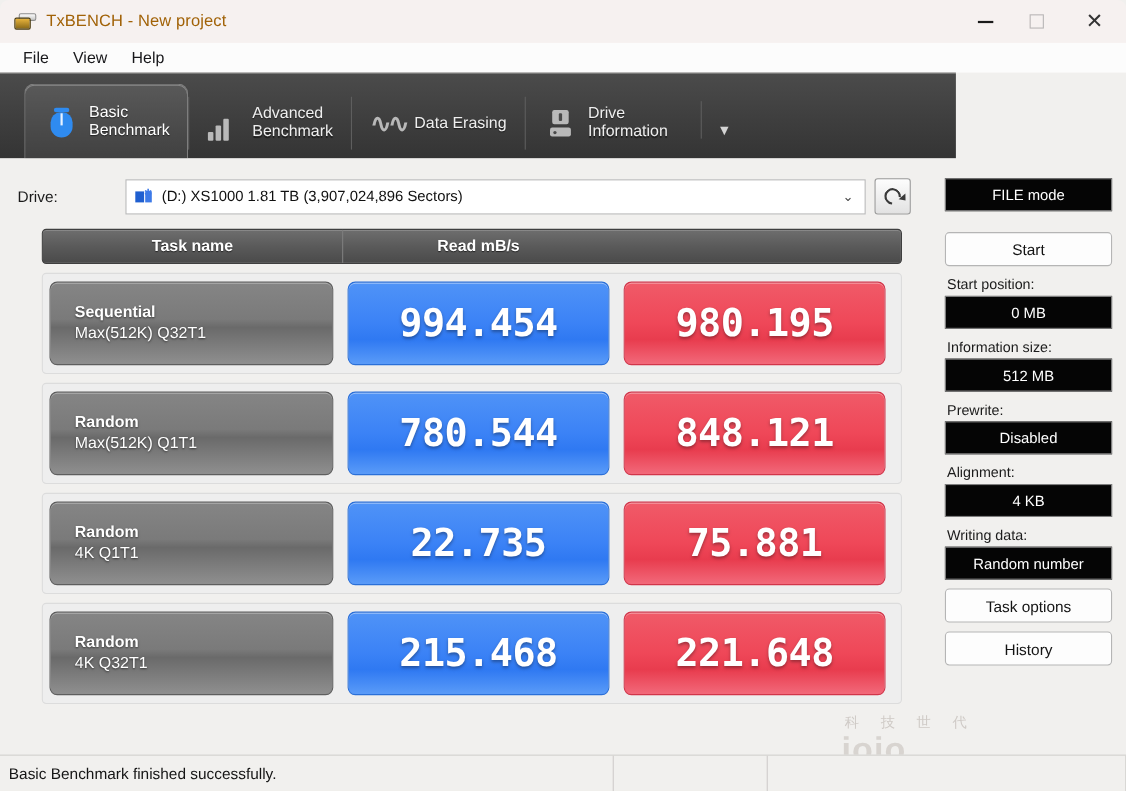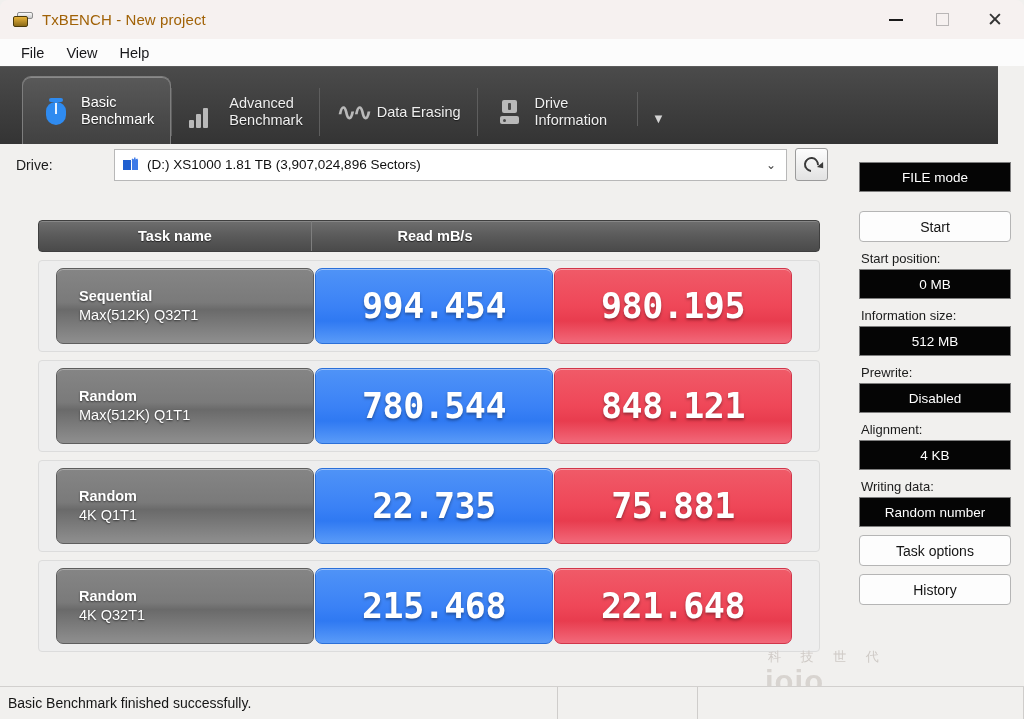--- a/index.html
+++ b/index.html
@@ -53,21 +53,21 @@
   .menubar {
     position: absolute; left: 0; top: 39px; width: 1024px; height: 27px;
     background: #fcfcfc; display: flex; align-items: center; padding-left: 10px;
   }
   .menu-item {
     font-size: 14.5px; color: #18181b; padding: 3px 11px; border-radius: 3px;
   }
 
   
   .tabstrip {
-    position: absolute; left: 0; top: 66px; width: 998px; height: 78px;
+    position: absolute; left: 0; top: 66px; width: 869px; height: 78px;
     background: linear-gradient(#4b4b4b 0%, #3e3e3e 55%, #343434 100%);
     border-top: 1px solid #5b5b5b;
     display: flex; align-items: flex-end;
   }
   .tab {
     height: 64px; display: flex; align-items: center; gap: 10px;
     padding: 0 16px 0 18px; position: relative;
   }
   .tab + .tab::before {
     content: ""; position: absolute; left: 0; top: 8px; width: 1px; height: 48px;
@@ -125,21 +125,21 @@
   }
 
   
   .body-area {
     position:absolute; left:0; top:144px; width:1024px; height:542px;
     background:#f1f0ee;
   }
 
   
   .drive-row {
-    position:absolute; left:16px; top:4px; width:812px; height:33px;
+    position:absolute; left:16px; top:18px; width:812px; height:33px;
     display:flex; align-items:center;
   }
   .drive-label { font-size: 14px; color:#1b1b1b; width: 98px; }
   .drive-select {
     flex:1; height:32px; background:#fff; border:1px solid #b8b8b8;
     display:flex; align-items:center; padding:0 8px; position:relative;
   }
   .drv-ico { width:16px; height:14px; margin-right:8px; position:relative; flex:0 0 16px; }
   .drv-ico .p1 { position:absolute; left:0; top:2px; width:8px; height:10px; background:#1f5fd0; }
   .drv-ico .p2 { position:absolute; left:9px; top:2px; width:6px; height:10px; background:#3d7ae8; }
@@ -154,39 +154,39 @@
   .refresh-btn .rf {
     width:15px; height:15px; border:2px solid #3a3a3a; border-radius:50%;
     border-bottom-color: transparent; transform: rotate(-40deg); position:relative;
   }
   .refresh-btn .rf::after{
     content:""; position:absolute; left:8px; top:11px; width:0;height:0;
     border-left:4px solid transparent; border-right:4px solid transparent; border-top:5px solid #3a3a3a;
   }
 
   
-  .results { position:absolute; left:38px; top:76px; width:782px; }
+  .results { position:absolute; left:38px; top:64px; width:782px; }
   .res-head {
     height:32px; display:flex;
     background: linear-gradient(#6e6e6e 0%, #5a5a5a 50%, #4a4a4a 100%);
     border-radius:4px; border:1px solid #3f3f3f;
     box-shadow: inset 0 1px 0 rgba(255,255,255,.18);
   }
   .res-head div {
     display:flex; align-items:center; justify-content:center;
     color:#fff; font-size:14.5px; font-weight:700;
     text-shadow: 0 1px 1px rgba(0,0,0,.6);
   }
   .th-task { width:272px; }
   .th-read { width:247px; border-left:1px solid #7e7e7e; }
   .th-write { width:261px; border-left:1px solid #7e7e7e; }
 
   .res-row {
     margin-top:8px; height:92px; background:#eeeeee; border:1px solid #dcdcdc;
-    border-radius:4px; display:flex; align-items:center; padding:0 17px; gap:1px;
+    border-radius:4px; display:flex; align-items:center; padding:0 6px; gap:13px;
   }
   .task-btn {
     width:258px; height:76px; border-radius:7px;
     background: linear-gradient(#858585 0%, #7a7a7a 45%, #6a6a6a 55%, #8f8f8f 100%);
     border:1px solid #5e5e5e;
     box-shadow: inset 0 1px 0 rgba(255,255,255,.35);
     display:flex; flex-direction:column; justify-content:center; padding-left:22px;
   }
   .task-l1 { color:#fff; font-size:14.5px; font-weight:700; text-shadow:0 1px 2px rgba(0,0,0,.6); line-height:19px; }
   .task-l2 { color:#fff; font-size:14.5px; font-weight:400; text-shadow:0 1px 2px rgba(0,0,0,.6); line-height:19px; }

